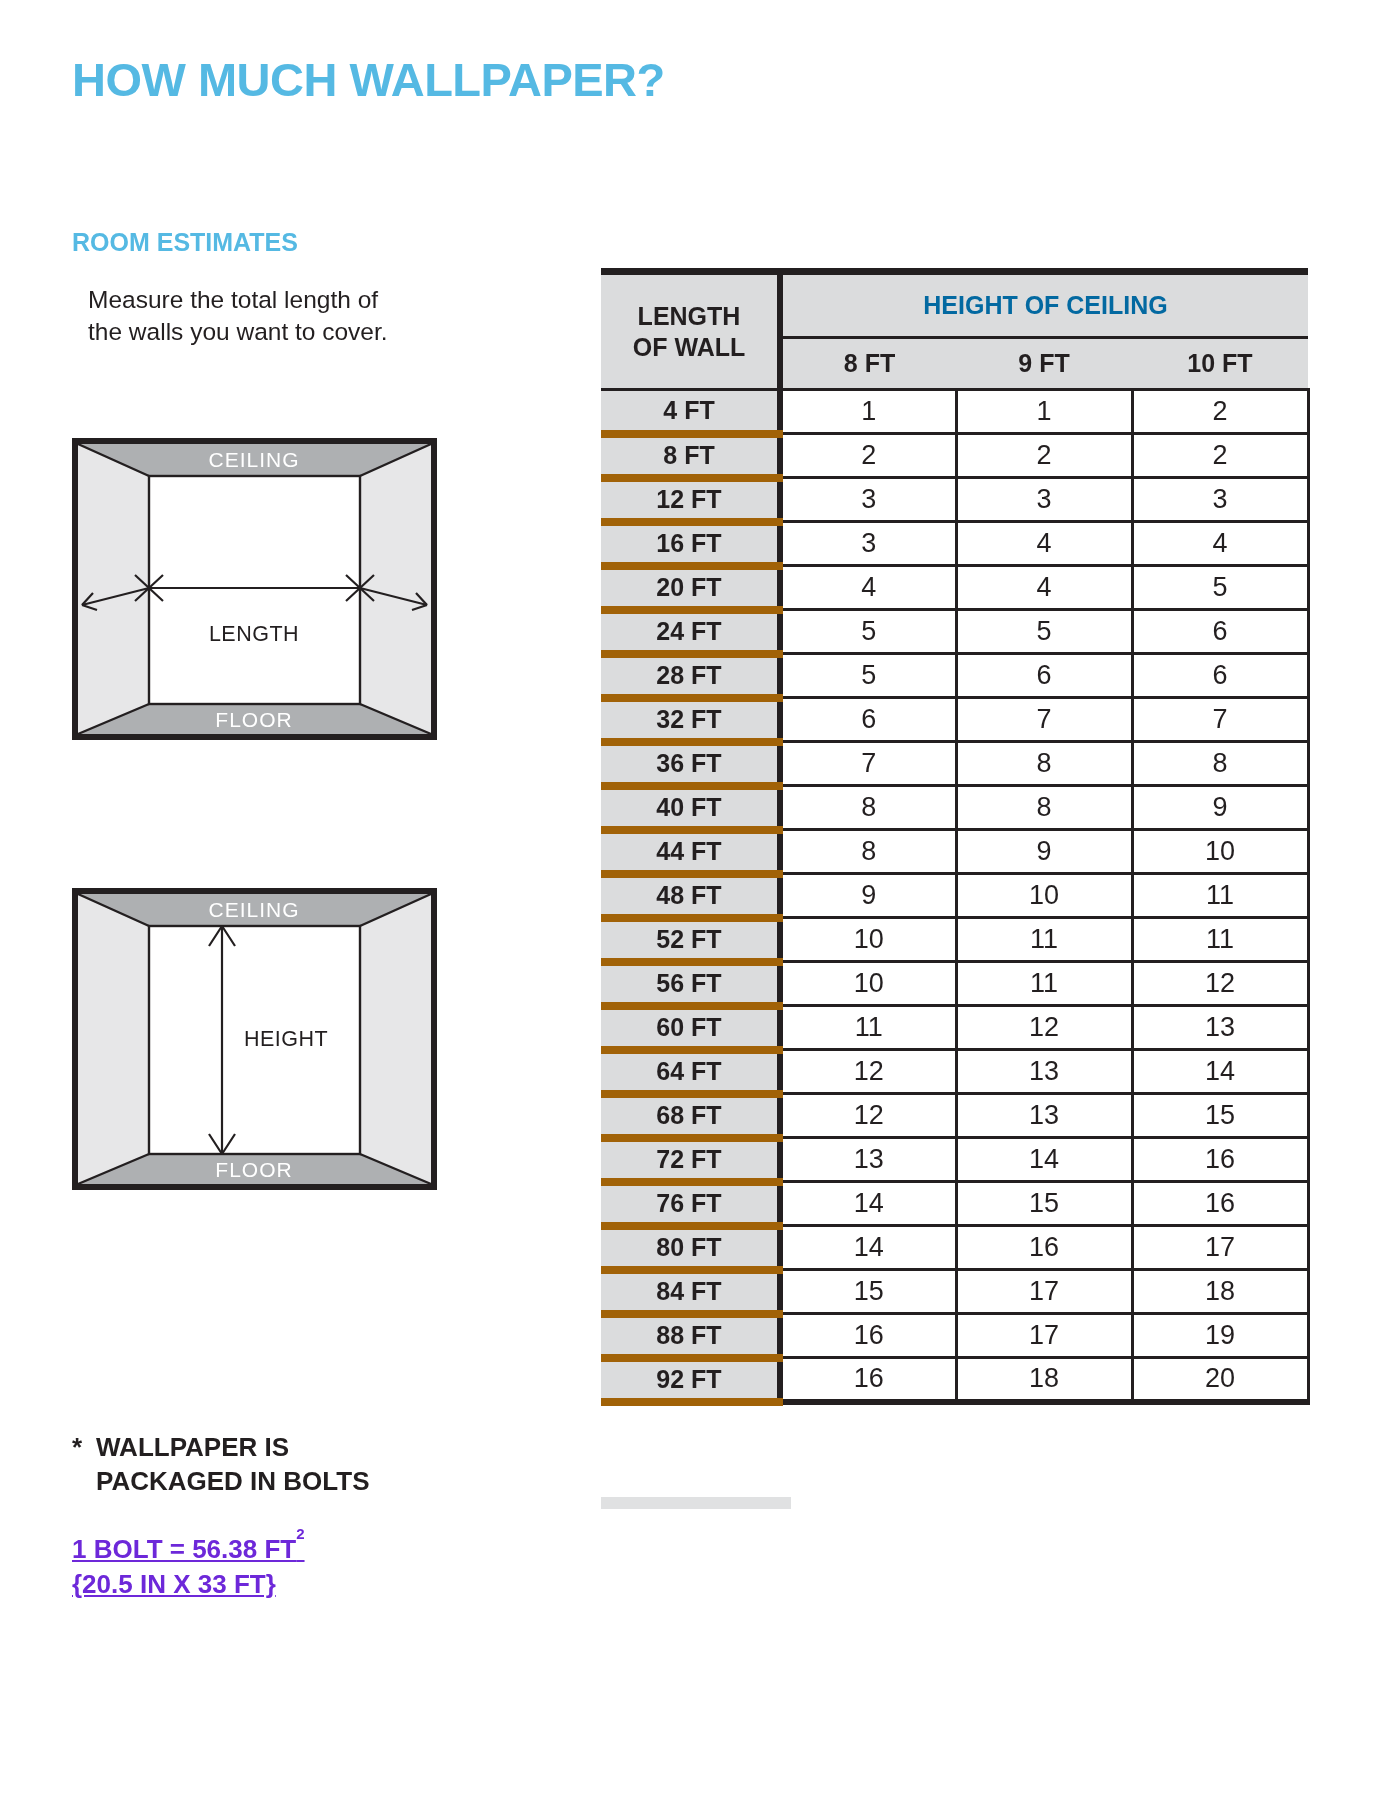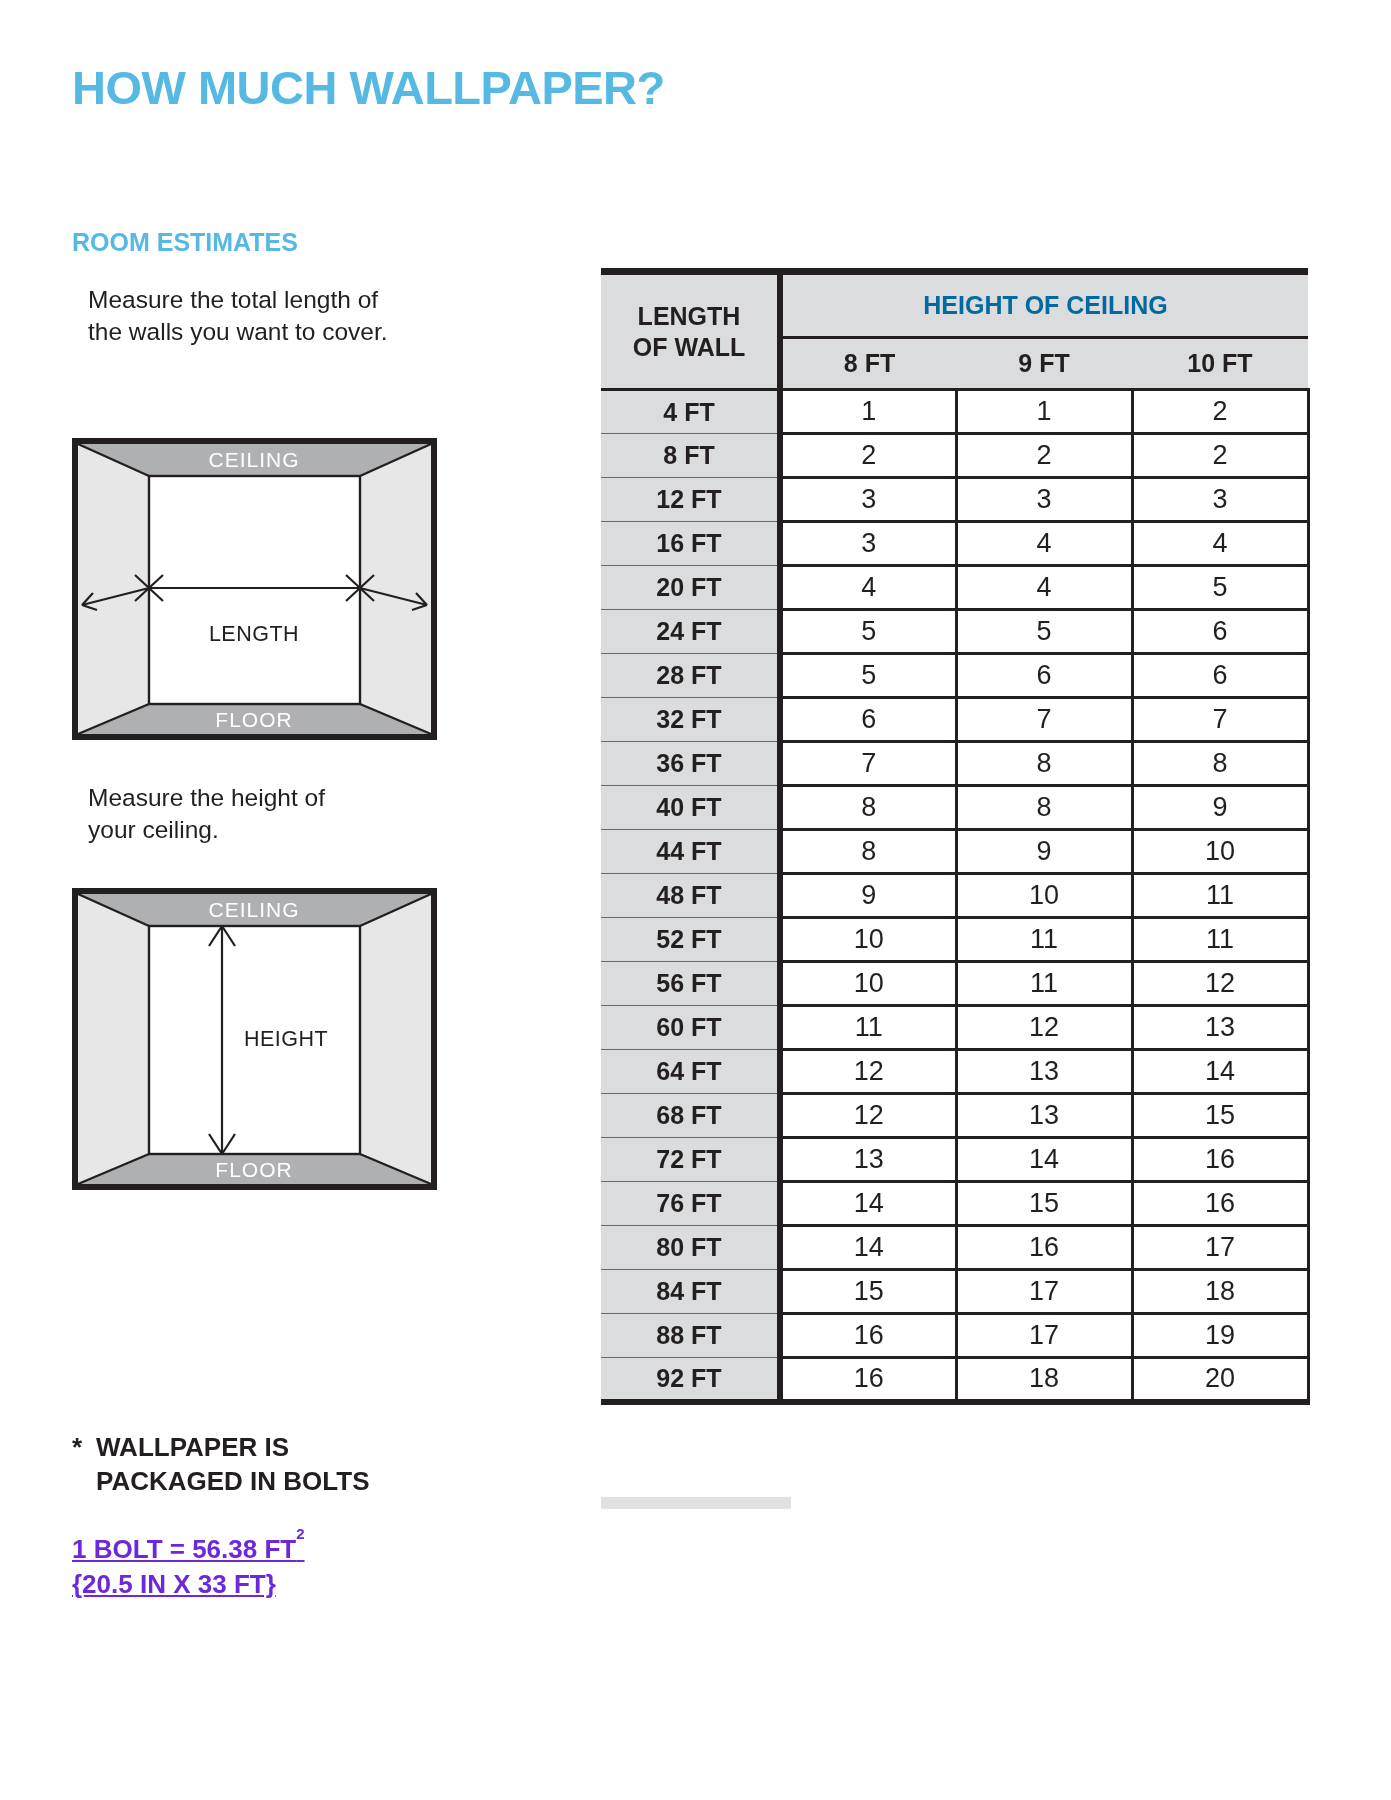--- a/index.html
+++ b/index.html
@@ -1,21 +1,21 @@
 <!DOCTYPE html>
 <html><head>
 <meta charset="utf-8">
 <style>
   html,body { margin:0; padding:0; background:#ffffff; }
   .page {
     position:relative; width:1391px; height:1800px; background:#ffffff;
     font-family:"Liberation Sans", sans-serif; color:#231f20; overflow:hidden;
   }
   .page-title {
-    position:absolute; left:72px; top:60px;
+    position:absolute; left:72px; top:52px;
     font-size:47px; font-weight:bold; color:#55b9e3; letter-spacing:-0.5px;
   }
   .section-heading {
     position:absolute; font-size:25px; font-weight:bold; color:#55b9e3;text-align:center;
   }
   #room-estimates-heading { left:72px; top:228px; }
   #bolts-heading { left:601px; top:228px; width:707px; text-align:center; }
   .para {
     position:absolute; left:88px; font-size:24.5px; line-height:32px; color:#231f20;
   }
@@ -53,21 +53,21 @@
     font-weight:bold; font-size:25px; color:#0369a1;
   }
   .subhdr {
     background:#dbdcdd; border-bottom:3px solid #231f20;
     font-weight:bold; font-size:25px; color:#231f20;
   }
   tr.h1 { height:66px; }
   tr.h2 { height:52px; }
   .bolts-table tbody tr { height:44px; }
   .rowhdr {
-    background:#dbdcdd; border-right:6px solid #231f20; border-bottom:1px solid #a16207;
+    background:#dbdcdd; border-right:6px solid #231f20; border-bottom:8px solid #a16207;
     font-weight:bold; font-size:25px; color:#231f20;
   }
   .val {
     background:#ffffff; border-left:3px solid #231f20; border-right:3px solid #231f20;
     border-bottom:3px solid #231f20; font-size:27px; font-weight:normal; color:#231f20;
   }
   .table-strip {
     position:absolute; left:601px; top:1497px; width:190px; height:12px; background:#e0e1e2;
   }
   svg text { font-family:"Liberation Sans", sans-serif; }
@@ -103,24 +103,20 @@
       <path d="M77,150 L288,150"></path>
       <path d="M77,150 L10,167 M288,150 L355,167"></path>
       <path d="M63,137 L91,163 M63,163 L91,137"></path>
       <path d="M274,137 L302,163 M274,163 L302,137"></path>
       <path d="M10,167 L25,172 M10,167 L21,155"></path>
       <path d="M355,167 L340,172 M355,167 L344,155"></path>
     </g>
     <text x="182" y="203" text-anchor="middle" font-size="21.5" letter-spacing="0.5" fill="#231f20">LENGTH</text>
   </svg>
 
-  <div class="para" id="para2">
-    <span>Measure the height of</span><br>
-    <span>your ceiling.</span>
-  </div>
 
   <svg class="diagram" id="diagram2" width="365" height="302" viewBox="0 0 365 302">
     <rect x="3" y="3" width="359" height="296" fill="#ffffff" stroke="#231f20" stroke-width="6"></rect>
     <polygon points="6,6 359,6 288,38 77,38" fill="#aeb0b2"></polygon>
     <polygon points="6,296 77,266 288,266 359,296" fill="#aeb0b2"></polygon>
     <polygon points="6,6 77,38 77,266 6,296" fill="#e7e7e8"></polygon>
     <polygon points="359,6 288,38 288,266 359,296" fill="#e7e7e8"></polygon>
     <rect x="77" y="38" width="211" height="228" fill="#ffffff"></rect>
     <g stroke="#231f20" stroke-width="2.4" fill="none">
       <path d="M6,6 L77,38 M359,6 L288,38 M6,296 L77,266 M359,296 L288,266"></path>

